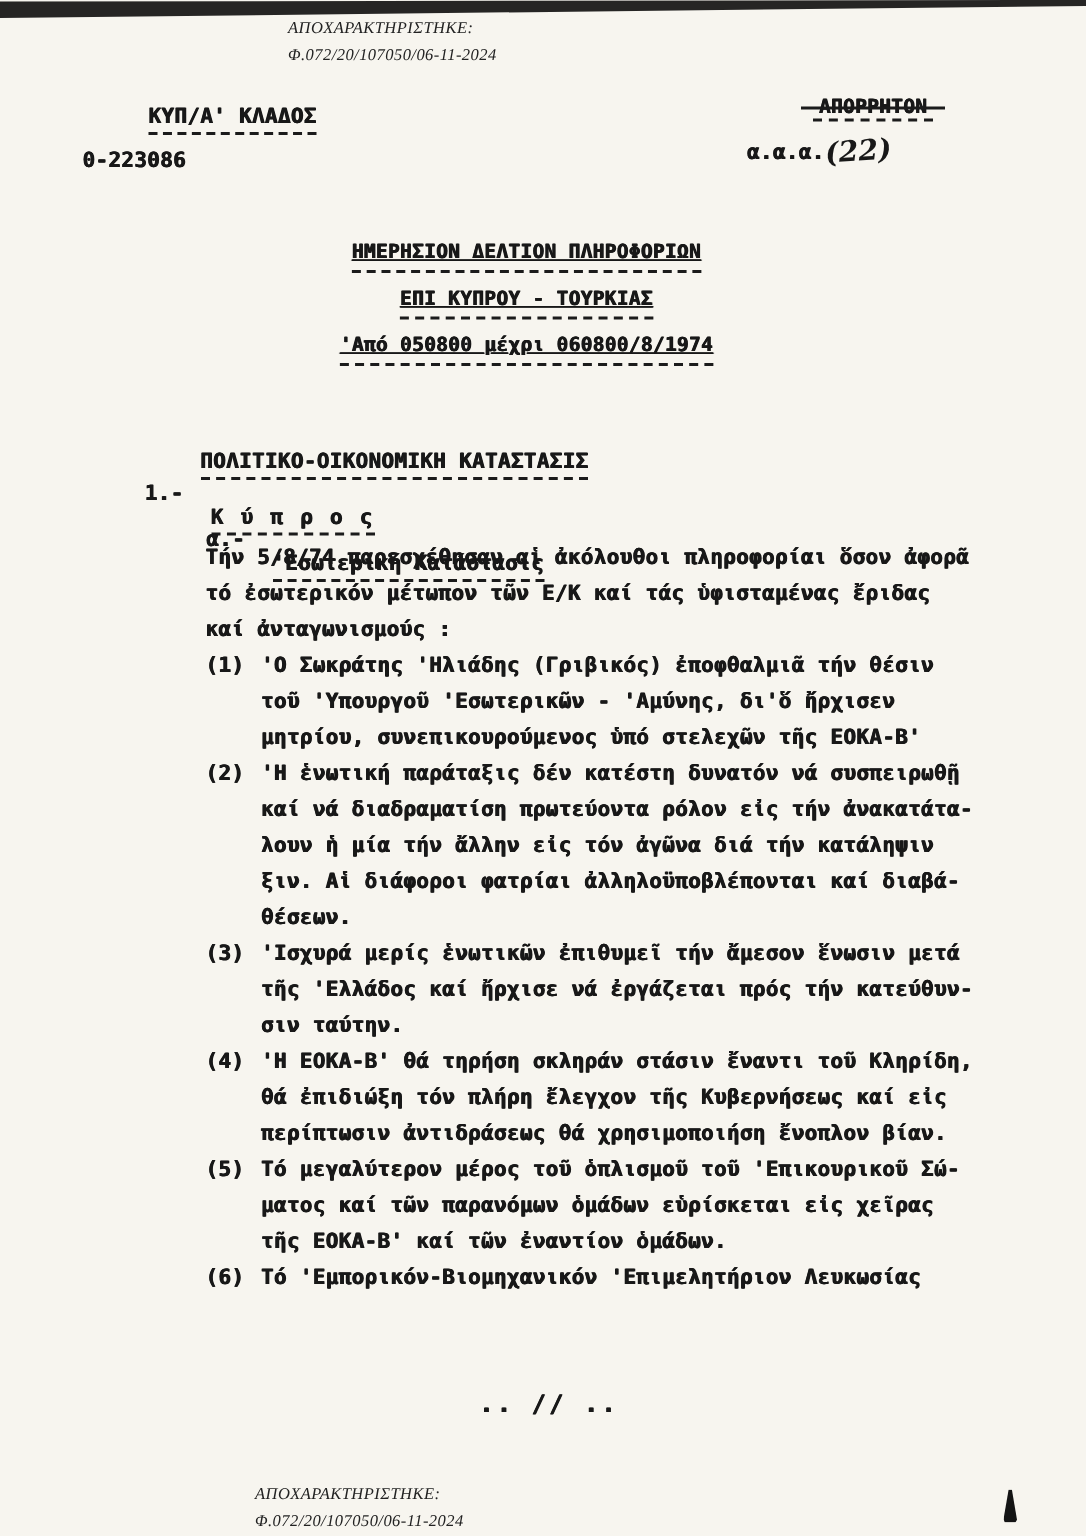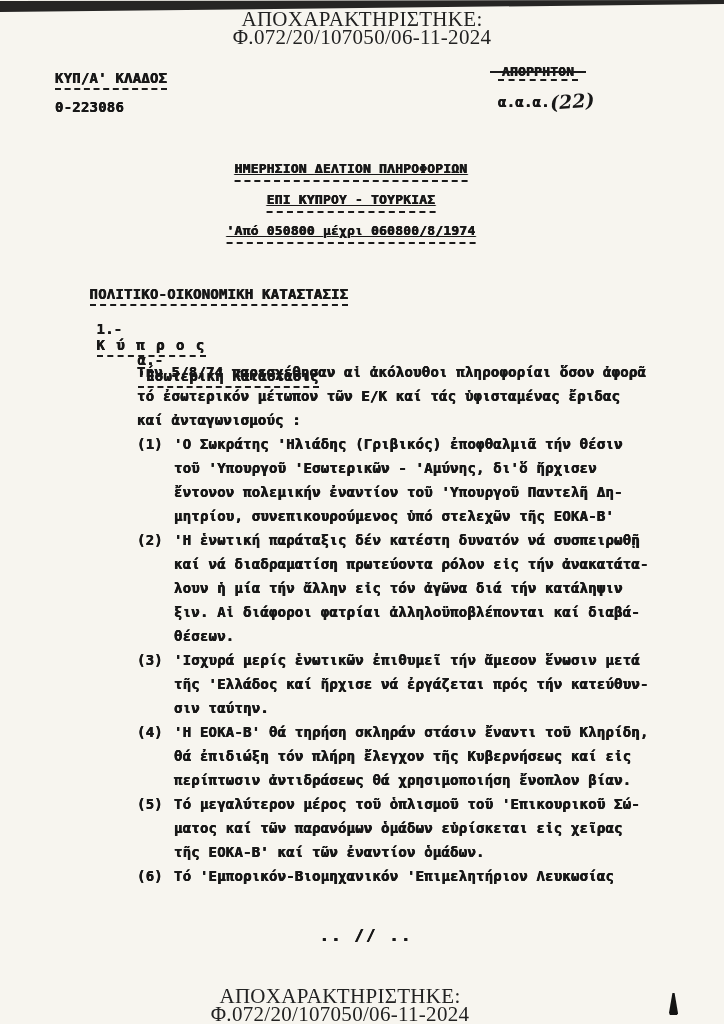--- a/index.html
+++ b/index.html
@@ -15,29 +15,30 @@
   
   .tw{
     font-family:"DejaVu Sans Mono","Liberation Mono",monospace;
     font-weight:bold;
     color:#181818;
     text-shadow:0.35px 0 0 currentColor,-0.25px 0 0 currentColor;
     letter-spacing:0.2px;
   }
   .abs{position:absolute;}
   
-  .dash-u{border-bottom:2.5px dashed #1b1b1b;padding-bottom:2px;}
+  .dash-u{border-bottom:2.5px dashed #1b1b1b;padding-bottom:2px;margin-left:44px;}
   
   .stamp{
     font-family:"Liberation Serif","DejaVu Serif",serif;
     color:#222;
-    text-align:center;
-    font-size:21px;
+    text-align:left;
+    font-size:11px;
     line-height:18px;
     letter-spacing:0.3px;
+    font-style:italic;
   }
   .scan-edge{position:absolute;top:0;left:0;width:724px;height:14px;}
   .org-block{top:70px;left:55px;font-size:14px;}
   .org-branch{display:inline-block;}
   .org-number{margin-top:9px;font-size:14px;}
   .class-block{top:64px;left:498px;font-size:13px;}
   .class-word{position:relative;display:inline-block;padding:0 4px;}
   .strike-line{position:absolute;left:-8px;right:-8px;top:45%;height:2.6px;background:#1b1b1b;}
   .ref-row{margin-top:8px;font-size:14px;white-space:nowrap;}
   .handwritten{
@@ -46,21 +47,21 @@
     display:inline-block;transform:rotate(-4deg) translateY(1px);
     text-shadow:none;letter-spacing:0;
   }
   .title-block{top:160px;left:351px;transform:translateX(-50%);text-align:center;text-decoration:underline;}
   .title-line{
     display:block;width:max-content;margin:0 auto 9px auto;
     font-size:13px;line-height:17px;
     border-bottom:2.5px dashed #1b1b1b;padding-bottom:3px;
     white-space:pre;
   }
-  .section-heading{top:270px;left:55px;font-size:14px;white-space:pre;}
+  .section-heading{top:284px;left:55px;font-size:14px;white-space:pre;}
   .chapter-row{top:305px;left:62px;font-size:14px;white-space:pre;}
   .chapter-num{margin-right:20px;}
   .chapter-title{letter-spacing:1.5px;}
   .sub-row{top:336px;left:103px;font-size:14px;white-space:pre;}
   .sub-num{margin-right:9px;}
   .body-col{top:360px;left:137px;width:540px;font-size:14px;}
   .tline{line-height:24px;white-space:pre;}
   .point{display:flex;}
   .pt-num{flex:0 0 37px;}
   .pt-lines{flex:1 1 auto;}
@@ -127,21 +128,20 @@
         <div class="tline">Τήν 5/8/74 παρεσχέθησαν αἱ ἀκόλουθοι πληροφορίαι ὅσον ἀφορᾶ</div>
         <div class="tline">τό ἐσωτερικόν μέτωπον τῶν Ε/Κ καί τάς ὑφισταμένας ἔριδας</div>
         <div class="tline">καί ἀνταγωνισμούς :</div>
       </div>
     <div>
         <div class="point">
           <div class="pt-num tline">(1)</div>
           <div class="pt-lines">
             <div class="tline">'Ο Σωκράτης 'Ηλιάδης (Γριβικός) ἐποφθαλμιᾶ τήν θέσιν</div>
             <div class="tline">τοῦ 'Υπουργοῦ 'Εσωτερικῶν - 'Αμύνης, δι'ὅ ἤρχισεν</div>
-            <div class="tline">ἔντονον πολεμικήν ἐναντίον τοῦ 'Υπουργοῦ Παντελῆ Δη-</div>
             <div class="tline">μητρίου, συνεπικουρούμενος ὑπό στελεχῶν τῆς ΕΟΚΑ-Β'</div>
           </div>
         </div>
         <div class="point">
           <div class="pt-num tline">(2)</div>
           <div class="pt-lines">
             <div class="tline">'Η ἑνωτική παράταξις δέν κατέστη δυνατόν νά συσπειρωθῇ</div>
             <div class="tline">καί νά διαδραματίση πρωτεύοντα ρόλον εἰς τήν ἀνακατάτα-</div>
             <div class="tline">λουν ἡ μία τήν ἄλλην εἰς τόν ἀγῶνα διά τήν κατάληψιν</div>
             <div class="tline">ξιν. Αἱ διάφοροι φατρίαι ἀλληλοϋποβλέπονται καί διαβά-</div>

